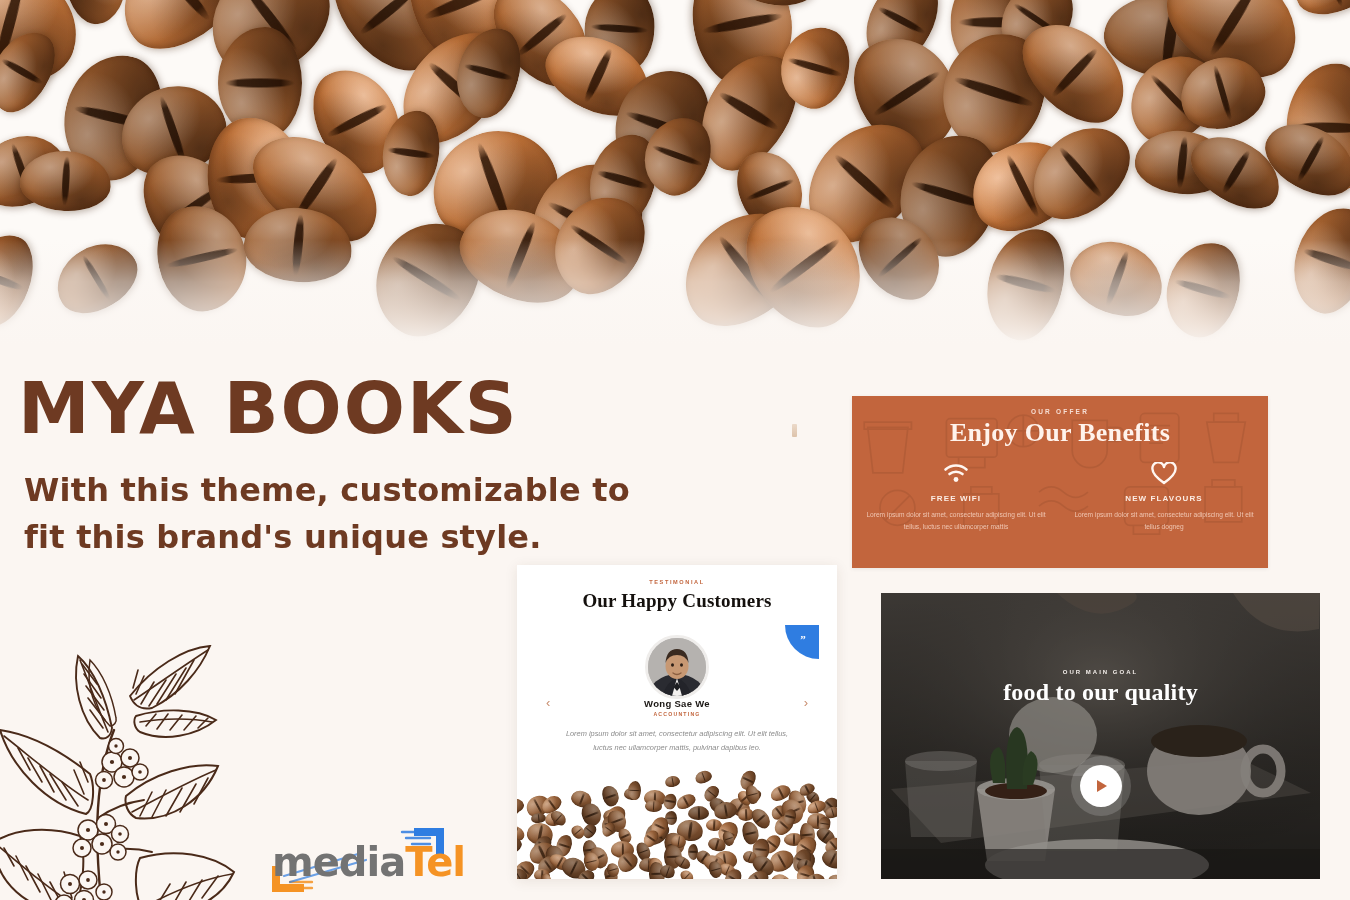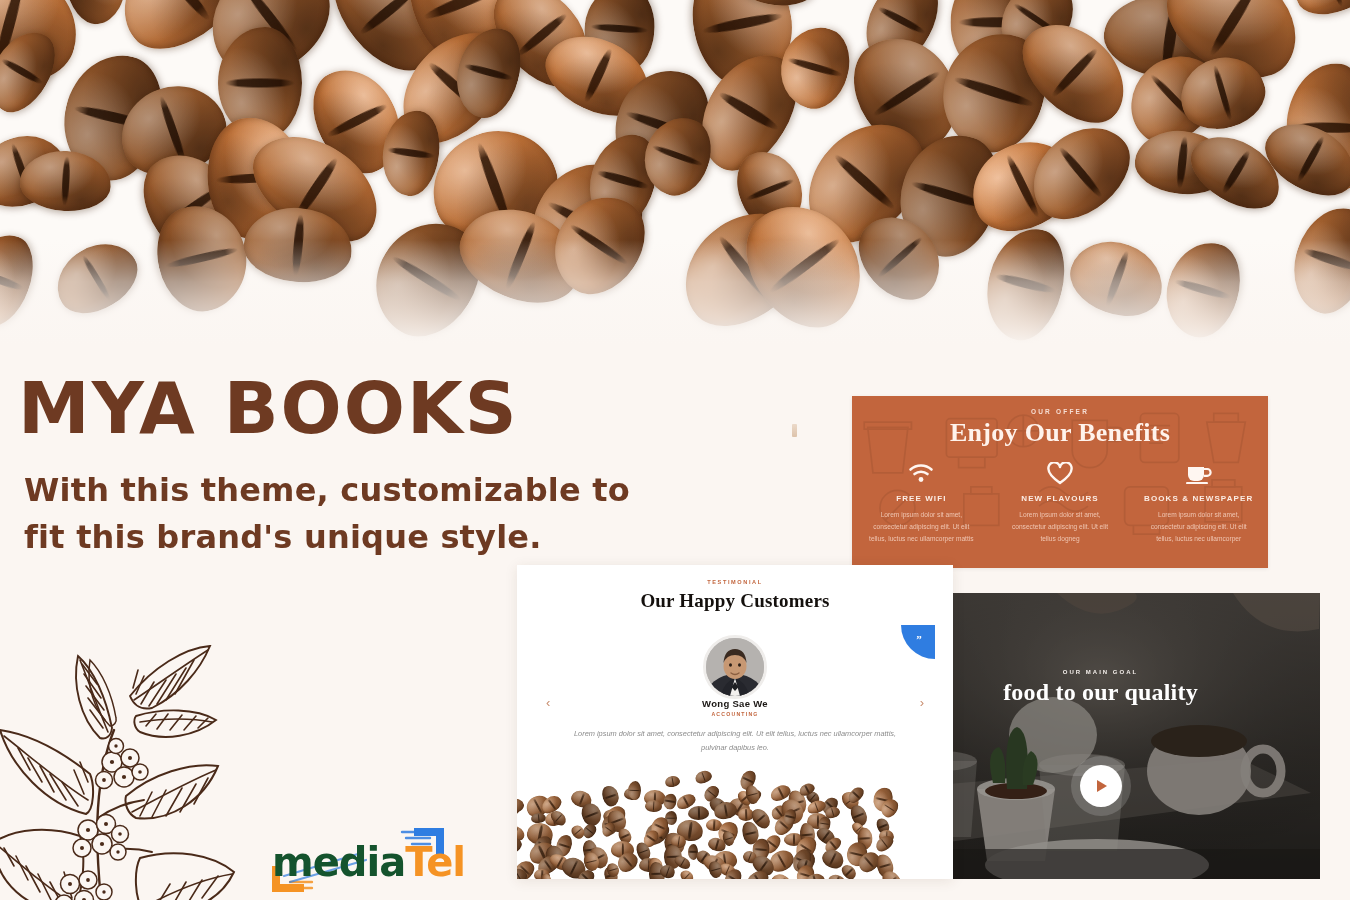--- a/index.html
+++ b/index.html
@@ -57,21 +57,21 @@
   
   .plant{position:absolute;left:-6px;top:622px;width:300px;height:290px;z-index:3;}
 
   
   .logo{position:absolute;left:262px;top:826px;width:200px;height:68px;z-index:9;}
   .logo-text{
     position:absolute;left:10px;top:16px;
     font-family:"DejaVu Sans",sans-serif;font-size:40px;font-weight:700;
     letter-spacing:-1px;line-height:1;
   }
-  .logo-media{color:#14532d;}
+  .logo-media{color:#737373;}
   .logo-tel{color:#F59324;}
 
   
   .benefits{
     position:absolute;left:852px;top:396px;width:416px;height:172px;
     background:#C2653D;overflow:hidden;z-index:7;
     box-shadow:0 1px 4px rgba(0,0,0,.08);
   }
   .benefits .doodles{position:absolute;inset:0;opacity:.10;}
   .ben-eyebrow{
@@ -88,21 +88,21 @@
   .ben-ico{height:30px;display:flex;align-items:center;justify-content:center;color:#FFF6F1;}
   .ben-name{
     margin-top:6px;font-size:8px;letter-spacing:1.1px;font-weight:700;color:#FCEDE5;
   }
   .ben-desc{
     margin-top:6px;font-size:6.6px;line-height:1.85;color:#F0C6B2;
   }
 
   
   .testi{
-    position:absolute;left:517px;top:565px;width:436px;height:314px;
+    position:absolute;left:517px;top:565px;width:320px;height:314px;
     background:#FFFFFF;z-index:9;overflow:hidden;
     box-shadow:0 2px 12px rgba(80,45,25,.10);
   }
   .t-eyebrow{
     margin-top:14px;text-align:center;font-size:5.6px;letter-spacing:1.6px;
     font-weight:700;color:#C2653D;
   }
   .t-title{
     margin-top:5px;text-align:center;
     font-family:"Liberation Serif",serif;font-weight:700;font-size:19px;
@@ -454,31 +454,20 @@
       <div class="ben-col">
         <div class="ben-ico">
           <svg width="26" height="23" viewBox="0 0 26 23" xmlns="http://www.w3.org/2000/svg">
             <path d="M13 21 C4 14.5 1.5 10.5 1.5 7.2 A5.7 5.7 0 0 1 13 5 A5.7 5.7 0 0 1 24.5 7.2 C24.5 10.5 22 14.5 13 21Z" fill="none" stroke="currentColor" stroke-width="2.4" stroke-linejoin="round"></path>
           </svg>
         </div>
         <div class="ben-name">NEW FLAVOURS</div>
         <div class="ben-desc">Lorem ipsum dolor sit amet, consectetur adipiscing elit. Ut elit tellus dogneg</div>
       </div>
 
-      <div class="ben-col">
-        <div class="ben-ico">
-          <svg width="28" height="22" viewBox="0 0 28 22" xmlns="http://www.w3.org/2000/svg">
-            <path d="M3 5 h16 v8 a6 6 0 0 1 -6 6 h-4 a6 6 0 0 1 -6 -6 z" fill="currentColor"></path>
-            <path d="M19 7 h3.2 a3.4 3.4 0 0 1 0 6.8 H19" fill="none" stroke="currentColor" stroke-width="2.2"></path>
-            <rect x="1" y="20" width="22" height="2.2" rx="1.1" fill="currentColor"></rect>
-          </svg>
-        </div>
-        <div class="ben-name">BOOKS &amp; NEWSPAPER</div>
-        <div class="ben-desc">Lorem ipsum dolor sit amet, consectetur adipiscing elit. Ut elit tellus, luctus nec ullamcorper</div>
-      </div>
     </div>
   </div>
 
   <div class="goal">
     <svg class="photo" viewBox="0 0 439 286" preserveAspectRatio="none" xmlns="http://www.w3.org/2000/svg">
       <defs>
         <linearGradient id="gbg" x1="0" y1="0" x2="0" y2="1">
           <stop offset="0%" stop-color="#5E5954"></stop>
             <stop offset="55%" stop-color="#3B3834"></stop>
             <stop offset="100%" stop-color="#232220"></stop>

